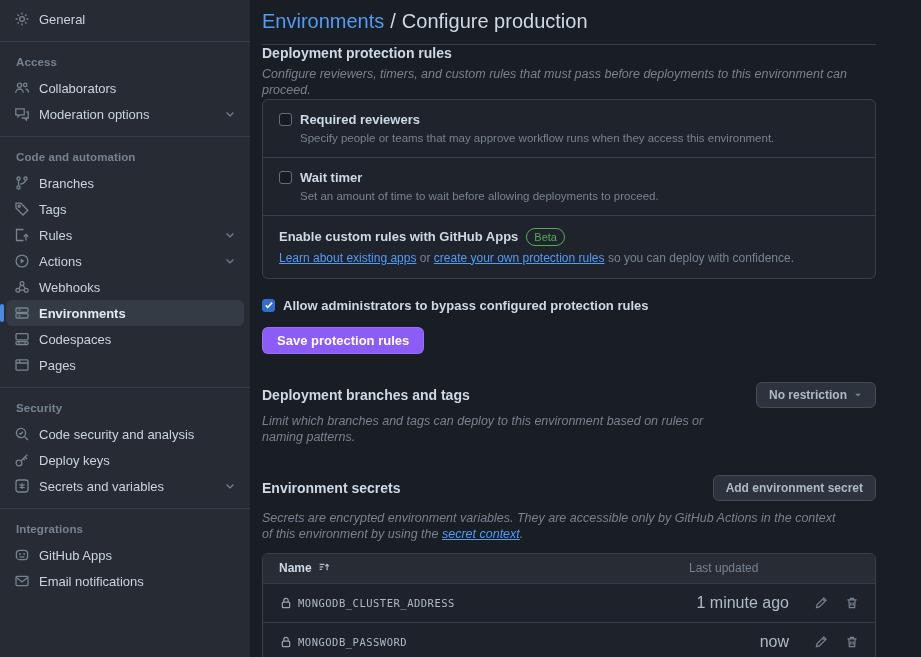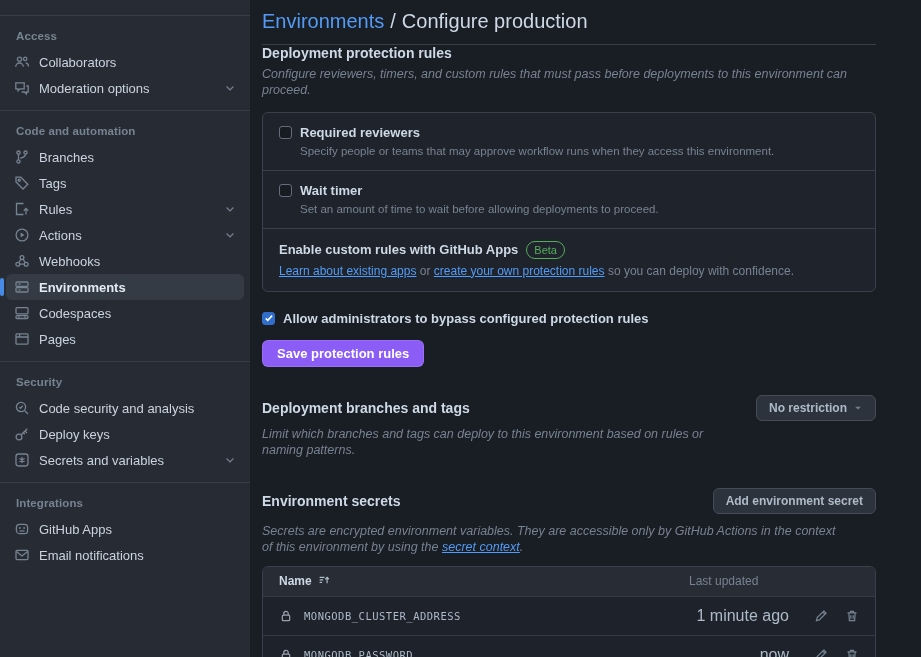--- a/index.html
+++ b/index.html
@@ -43,21 +43,21 @@
     border-bottom:1px solid #373e48;
     font-size:20px; color:#cdd9e5;
   }
   .page-head .crumb-link { color:#539bf5; text-decoration:none; cursor:pointer; }
   .page-head .crumb-sep { color:#cdd9e5; margin:0 6px; }
   h2.sec-head { font-size:14px; font-weight:700; color:#cdd9e5; margin:0; }
   .sec-desc { font-size:12.5px; color:#768390; margin-top:5px; line-height:1.3;font-style:italic; }
   .protect-head { margin-top:14px; }
   
   .rules-box {
-    margin-top:13px; border:1px solid #3a404a; border-radius:6px;
+    border:1px solid #3a404a; border-radius:6px;
     background:#1f242c; overflow:hidden;
   }
   .rule-row { padding:12px 16px 13px 16px; }
   .rule-row + .rule-row { border-top:1px solid #3a404a; }
   .rule-label-line { display:flex; align-items:center; gap:8px; }
   .rule-label { font-size:13px; font-weight:700; color:#cdd9e5; }
   .rule-desc { font-size:11.5px; color:#768390; margin:5px 0 0 21px; }
   .beta-badge {
     font-size:11px; font-weight:400; color:#57ab5a;
     border:1px solid #57ab5a; border-radius:999px;
@@ -107,38 +107,45 @@
     padding:0 16px; height:29px; font-size:12px;
   }
   .tbl-header .col-name { flex:1; display:flex; align-items:flex-start; gap:6px;
     font-weight:700; color:#cdd9e5; }
   .tbl-header .col-updated { width:170px; color:#768390; }
   .tbl-row {
     display:flex; align-items:center; height:39.5px;
     padding:0 16px; border-top:1px solid #343b45;
   }
   .tbl-row .cell-name {
-    flex:1; display:flex; align-items:center; gap:11px; color:#adbac7;
+    flex:1; display:flex; align-items:center; gap:5px; color:#adbac7;
   }
   .secret-name {
     font-family:"DejaVu Sans Mono","Liberation Mono",monospace;
     font-size:10.5px; letter-spacing:.5px; color:#adbac7;
   }
   .cell-updated { width:100px; text-align:right; font-size:16px; color:#adbac7; }
   .cell-actions { width:70px; display:flex; justify-content:flex-end; gap:17px; margin-left:0; }
   .icon-btn { background:none; border:none; padding:0; color:#768390; cursor:pointer; display:flex; }
   .sort-icn { color:#adbac7; }
   .lock-icn { color:#98a3ae; }
   .icn, .icn-sm { display:block; }
 </style>
 </head>
 <body>
 
 <nav class="sidebar">
 
+  <div class="side-item">
+    <svg class="icn" width="16" height="16" viewBox="0 0 16 16" fill="none" stroke="currentColor" stroke-width="1.3">
+        <circle cx="8" cy="8" r="2.4"></circle>
+        <path d="M8 1.6v1.9M8 12.5v1.9M1.6 8h1.9M12.5 8h1.9M3.5 3.5l1.3 1.3M11.2 11.2l1.3 1.3M12.5 3.5l-1.3 1.3M4.8 11.2l-1.3 1.3"></path>
+      </svg>
+    <span>General</span>
+  </div>
 
   <hr class="side-divider">
   <div class="side-section-title">Access</div>
 
   <div class="side-item">
     <svg class="icn" width="16" height="16" viewBox="0 0 16 16" fill="none" stroke="currentColor" stroke-width="1.3">
         <circle cx="5.5" cy="5.3" r="2.1"></circle>
         <path d="M1.7 12.8c0-2.1 1.7-3.8 3.8-3.8s3.8 1.7 3.8 3.8"></path>
         <circle cx="11.2" cy="4.9" r="1.7"></circle>
         <path d="M11.6 8.9c1.7.3 2.9 1.8 2.9 3.6"></path>

